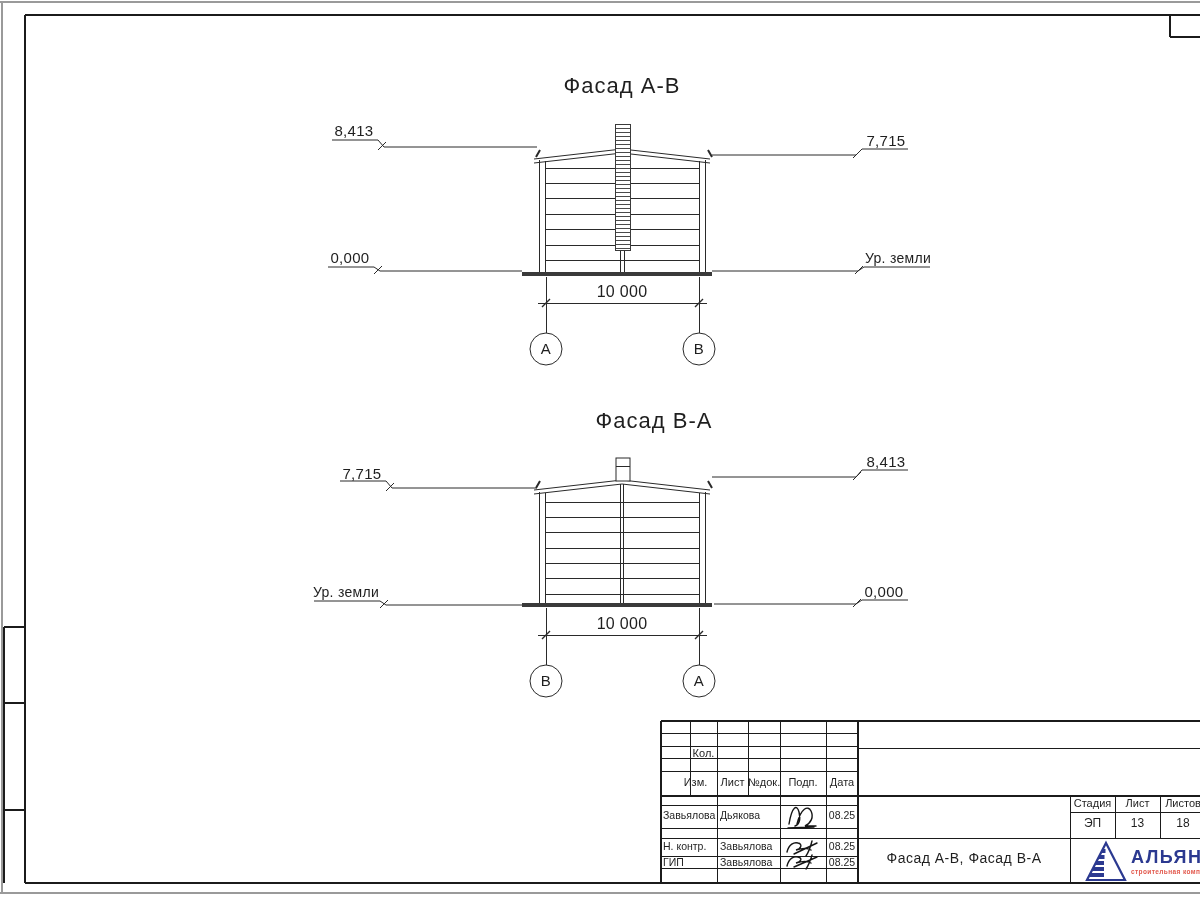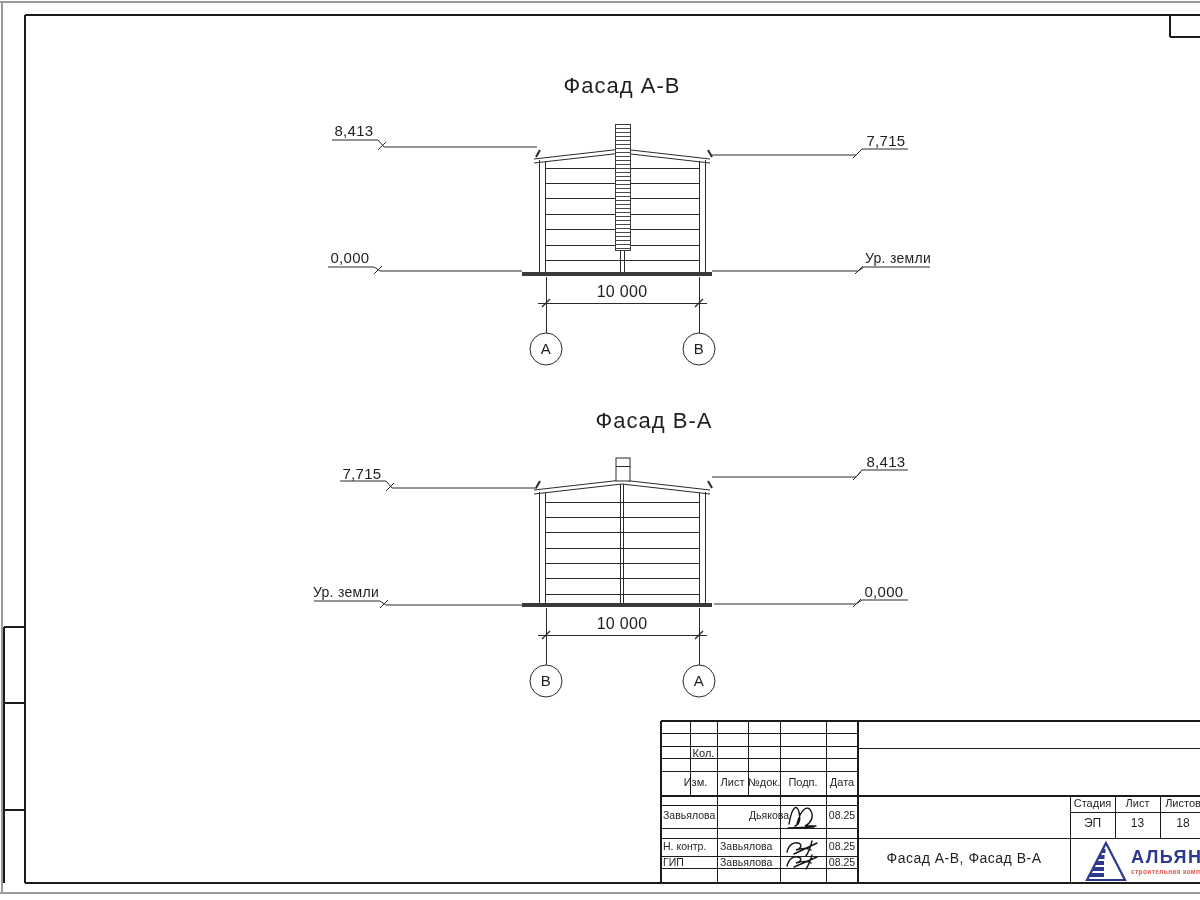--- a/index.html
+++ b/index.html
@@ -152,21 +152,21 @@
 
   <div>
     <div class="lbl tbh c" style="left:661px;top:777px;width:29px;margin-left:20px;">Изм.</div>
     <div class="lbl tbh c" style="left:690px;top:748px;width:27px;">Кол.</div>
     <div class="lbl tbh c" style="left:717px;top:777px;width:31px;">Лист</div>
     <div class="lbl tbh c" style="left:748px;top:777px;width:32px;">№док.</div>
     <div class="lbl tbh c" style="left:780px;top:777px;width:46px;">Подп.</div>
     <div class="lbl tbh c" style="left:826px;top:777px;width:32px;">Дата</div>
 
     <div class="lbl tb" style="left:663px;top:810px;width:54px;">Завьялова</div>
-    <div class="lbl tb" style="left:720px;top:810px;width:58px;margin-left:29px;">Дьякова</div>
+    <div class="lbl tb" style="left:720px;top:810px;width:58px;">Дьякова</div>
     <div class="lbl tb c" style="left:826px;top:810px;width:32px;">08.25</div>
 
     <div class="lbl tb" style="left:663px;top:841px;width:54px;">Н. контр.</div>
     <div class="lbl tb" style="left:720px;top:841px;width:58px;">Завьялова</div>
     <div class="lbl tb c" style="left:826px;top:841px;width:32px;">08.25</div>
 
     <div class="lbl tb" style="left:663px;top:857px;width:54px;">ГИП</div>
     <div class="lbl tb" style="left:720px;top:857px;width:58px;">Завьялова</div>
     <div class="lbl tb c" style="left:826px;top:857px;width:32px;">08.25</div>
 

